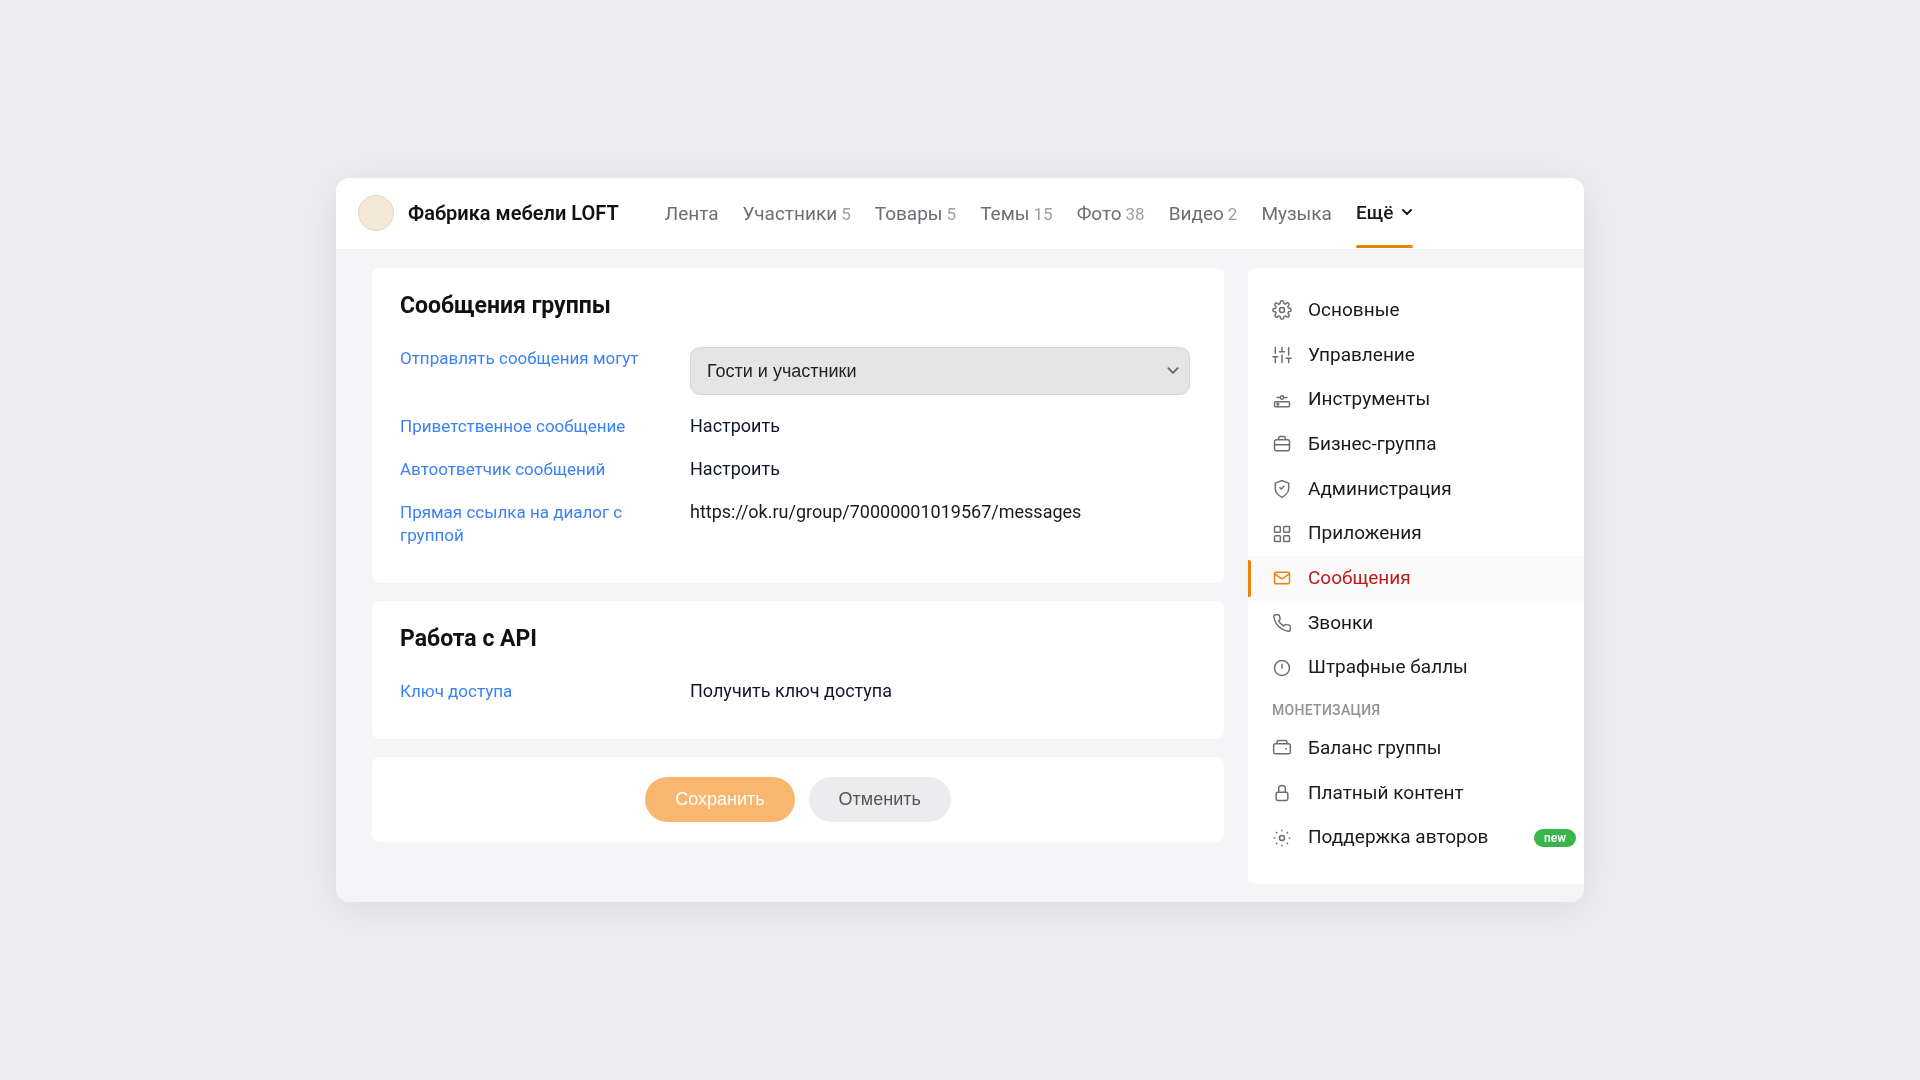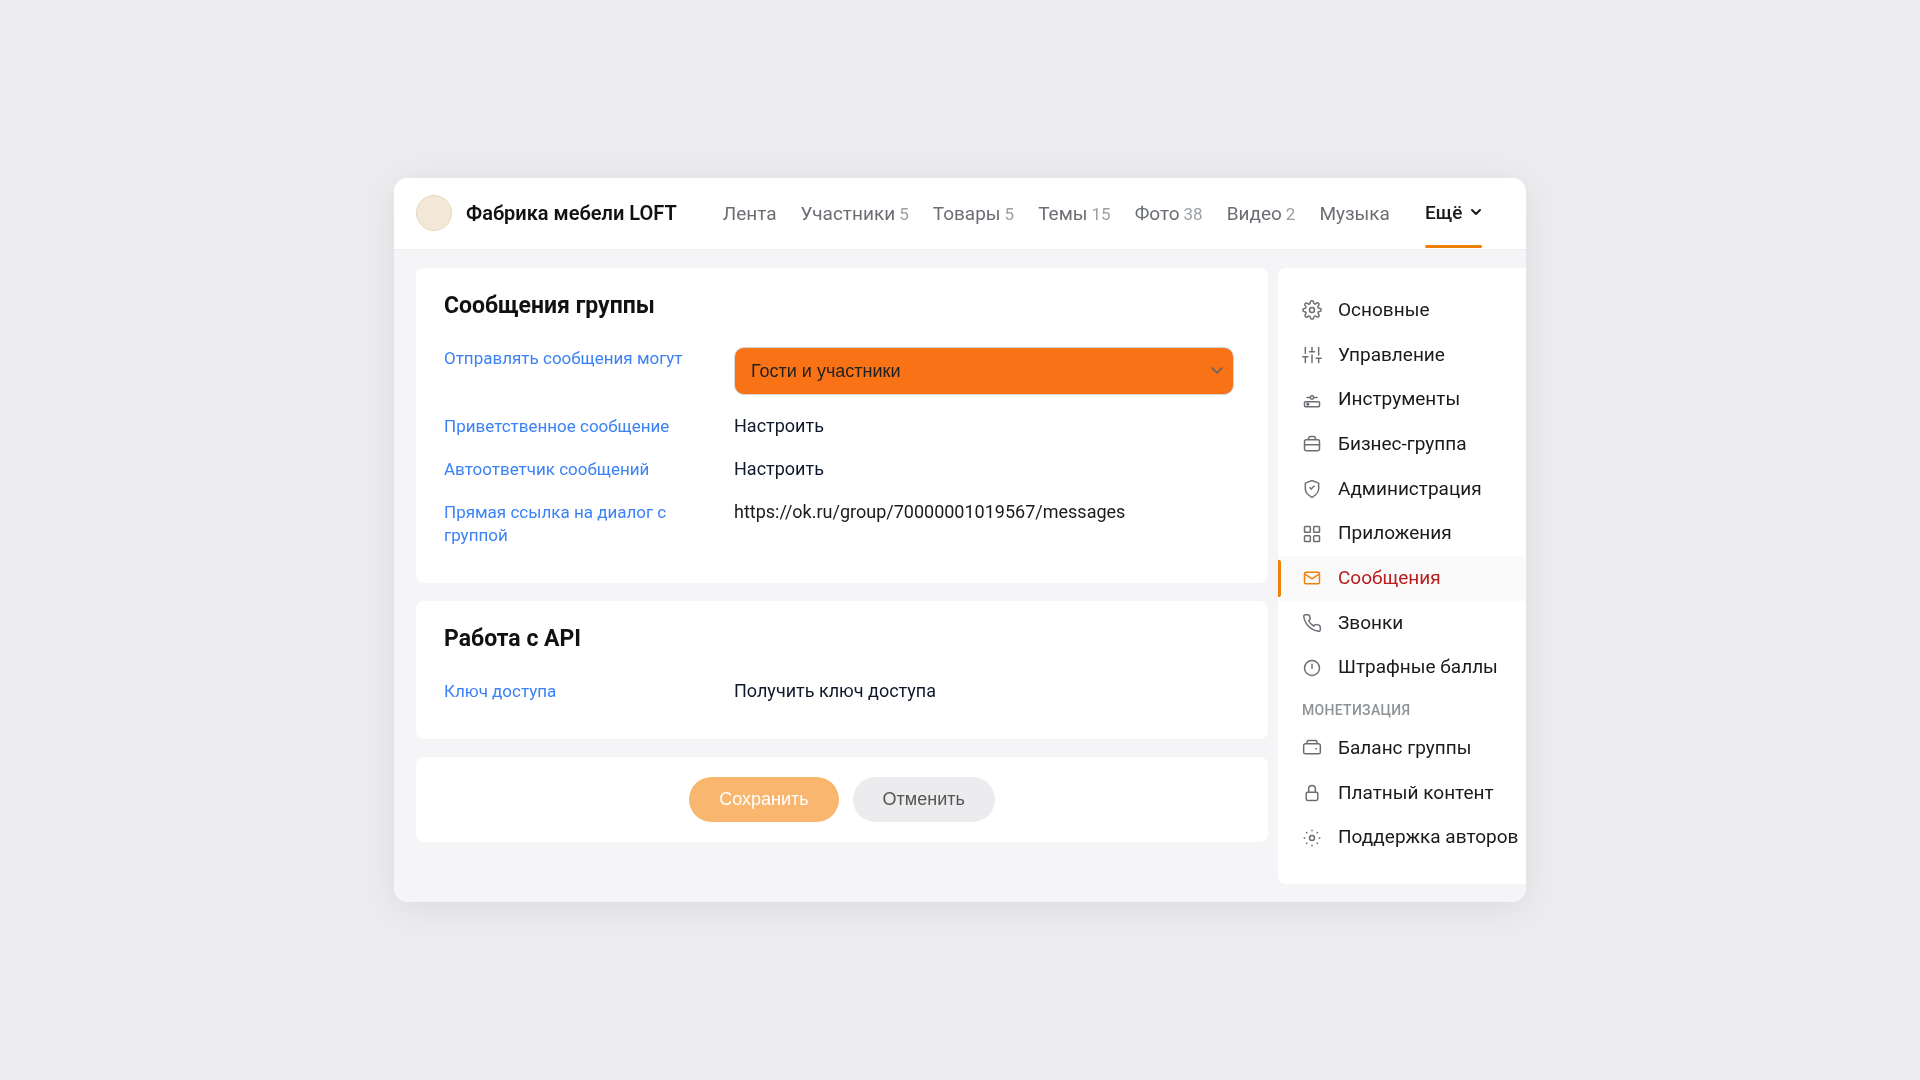--- a/index.html
+++ b/index.html
@@ -6,21 +6,21 @@
 body {
   font-family: -apple-system, BlinkMacSystemFont, "Segoe UI", Roboto, Arial, sans-serif;
   background: #ededf0;
   width: 1920px;
   height: 1080px;
   display: flex;
   align-items: center;
   justify-content: center;
 }
 .window {
-  width: 1132px;
+  width: 1248px;
   background: #fff;
   border-radius: 14px;
   box-shadow: 0 6px 40px rgba(0,0,0,0.08);
   overflow: hidden;
 }
 .topbar {
   display: flex;
   align-items: center;
   height: 72px;
   padding: 0 22px;
@@ -42,53 +42,53 @@
 .tabs {
   display: flex; gap: 24px; align-items: center; flex: 1;
 }
 .tab {
   color: #6b6f74; font-size: 19px; cursor: pointer;
   display: flex; align-items: baseline; gap: 4px;
 }
 .tab .count { font-size: 17px; color: #9aa0a6; }
 .tab-more {
   color: #1a1a1a; font-weight: 500; display: flex; align-items: center; gap: 8px;
-  position: relative; padding-bottom: 2px; margin-left: 11px;
+  position: relative; padding-bottom: 2px;
 }
 .tab-more::after {
   content: ""; position: absolute; left: 0; right: 0; bottom: -22px;
   height: 3px; background: #ee8208; border-radius: 2px;
 }
 .chevron-down {
   width: 12px; height: 12px; display: inline-block;
 }
 .chevron-down svg { display: block; }
 
 .body {
-  display: flex; gap: 10px; padding: 18px 0 18px 22px;
+  display: flex; gap: 24px; padding: 18px 0 18px 36px;
   background: #f5f5f7;
 }
 .main { flex: 0 0 852px; display: flex; flex-direction: column; gap: 18px; }
 .card {
   background: #fff; border-radius: 8px; padding: 24px 28px 26px;
 }
 .card h2 {
   font-size: 23px; font-weight: 700; color: #111; margin-bottom: 18px;
 }
 .row {
   display: flex; align-items: flex-start; padding: 10px 0;
 }
 .row .label {
   flex: 0 0 290px; color: #3b82f6; font-size: 17px; line-height: 1.35;
 }
 .row .value { flex: 1; font-size: 18px; color: #1a1a1a; }
 .link-orange { color: #0f172a; font-size: 18px; cursor: pointer; }
 .select {
   width: 500px; height: 48px; border: 1px solid #d4d6da; border-radius: 10px;
-  padding: 0 42px 0 16px; font-size: 18px; color: #222; background: #f97316;
+  padding: 0 42px 0 16px; font-size: 18px; color: #222; background: #e5e5e5;
   appearance: none; position: relative;
 }
 .select-wrap { position: relative; }
 .select-wrap .chev {
   position: absolute; right: 16px; top: 50%; transform: translateY(-50%);
   pointer-events: none; color: #666;
 }
 .actions-card {
   background: #fff; border-radius: 8px; padding: 20px;
   display: flex; justify-content: center; gap: 14px;

